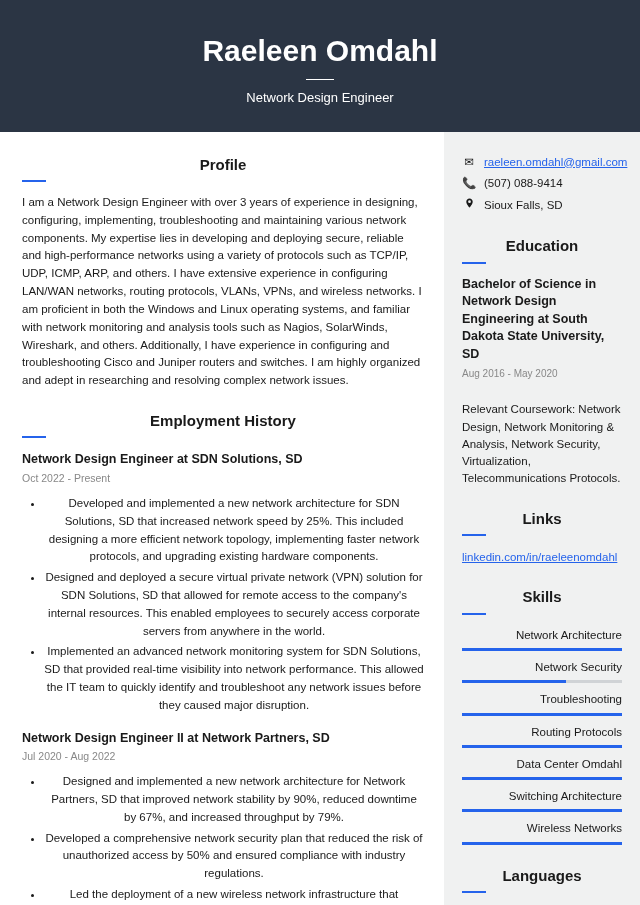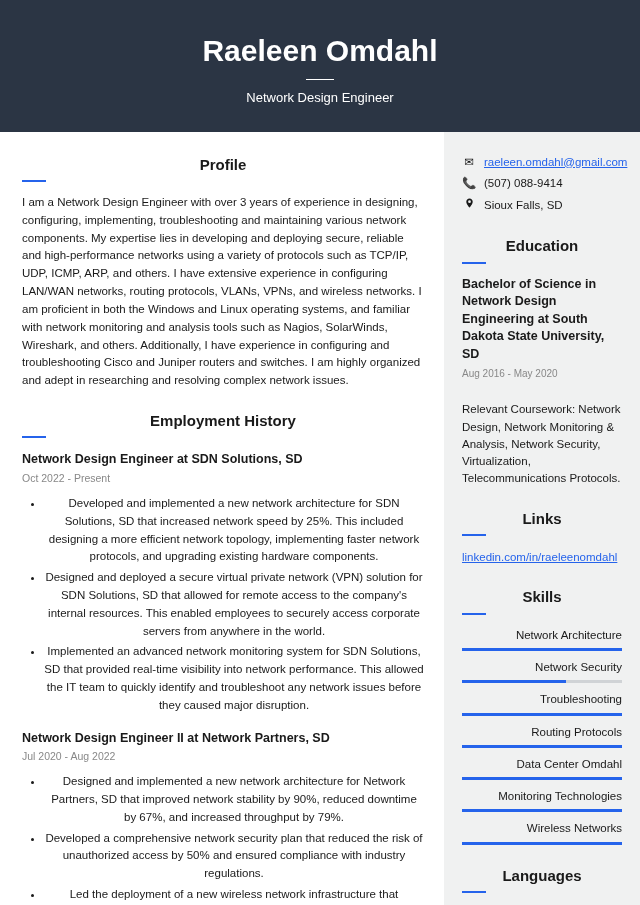--- a/index.html
+++ b/index.html
@@ -248,21 +248,21 @@
               <div class="skill-fill" style="width:100%"></div>
             </div>
           </div>
           <div class="skill">
             <div class="skill-name">Data Center Omdahl</div>
             <div class="skill-bar">
               <div class="skill-fill" style="width:100%"></div>
             </div>
           </div>
           <div class="skill">
-            <div class="skill-name">Monitoring Technologies</div>
+            <div class="skill-name">Switching Architecture</div>
             <div class="skill-bar">
               <div class="skill-fill" style="width:100%"></div>
             </div>
           </div>
           <div class="skill">
             <div class="skill-name">Wireless Networks</div>
             <div class="skill-bar">
               <div class="skill-fill" style="width:100%"></div>
             </div>
           </div>

